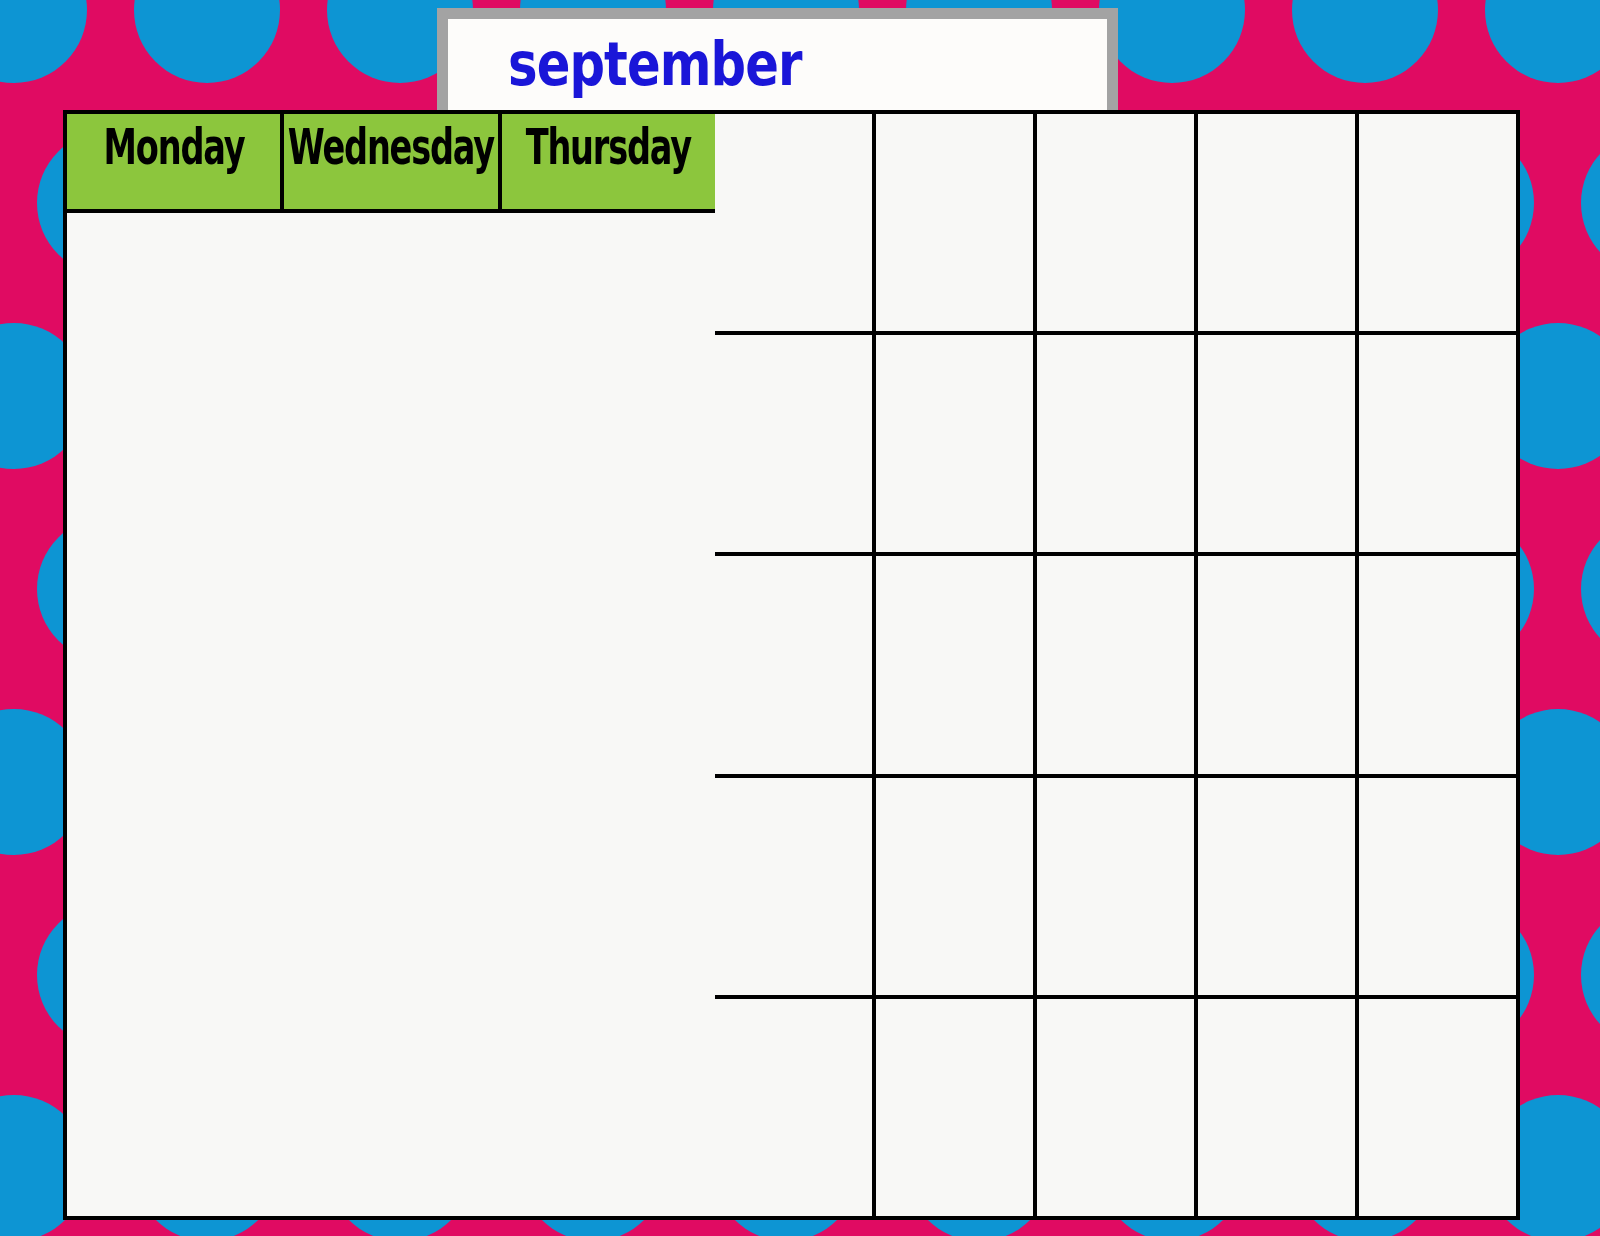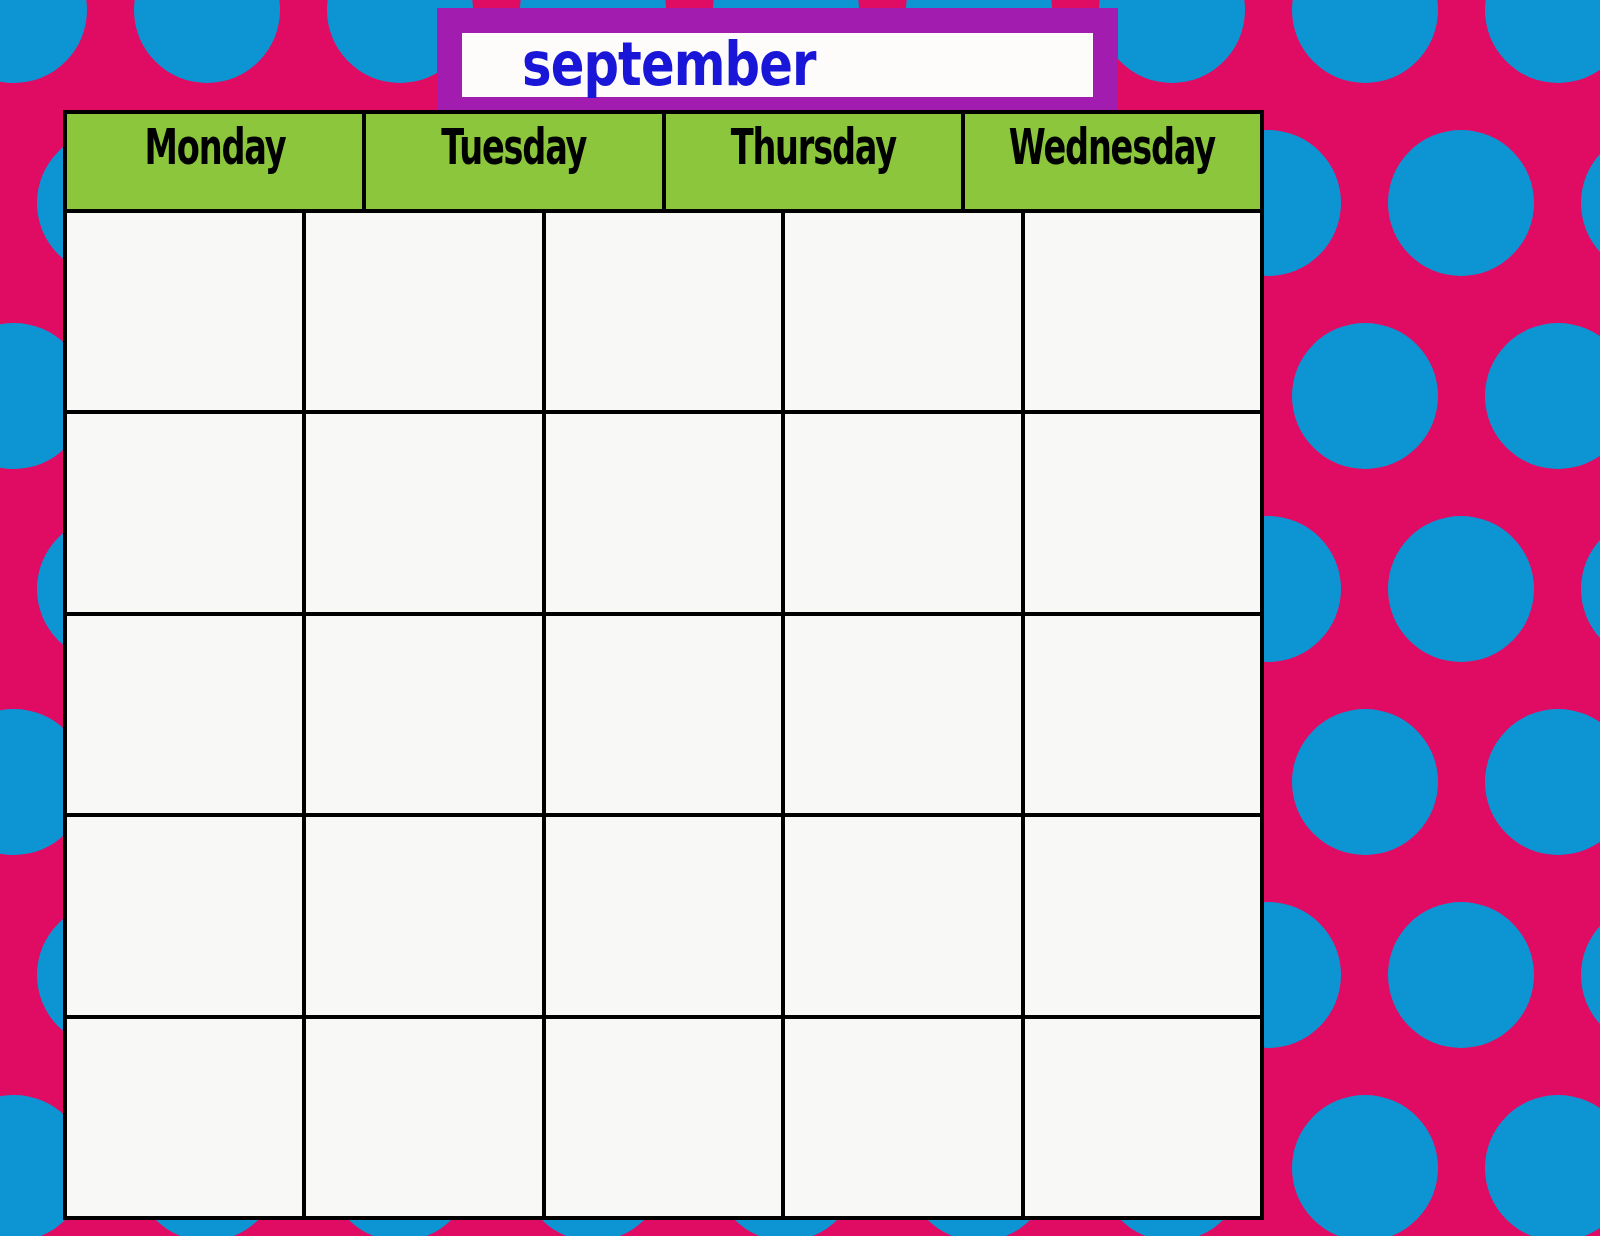--- a/index.html
+++ b/index.html
@@ -35,22 +35,22 @@
     background: #0d95d3;
   }
 
   
   #title-plaque {
     position: absolute;
     left: 437px;
     top: 8px;
     width: 681px;
     height: 114px;
-    background: #a21caf;
-    padding: 25px;
+    background: #a3a3a3;
+    padding: 11px;
     box-sizing: border-box;
   }
 
   #title-plaque-inner {
     width: 100%;
     height: 100%;
     background: #fdfcfa;
     display: flex;
     align-items: center;
     box-sizing: border-box;
@@ -67,27 +67,27 @@
     transform: scaleX(0.92) scaleY(1.12);
     transform-origin: left center;
     white-space: nowrap;
   }
 
   
   #calendar {
     position: absolute;
     left: 63px;
     top: 110px;
-    width: 1201px;
+    width: 1457px;
     height: 1110px;
     border: 4px solid #000000;
     box-sizing: border-box;
     background: #f8f8f6;
     display: flex;
-    flex-direction: column;
+    flex-direction: row;
   }
 
   #calendar-header-row {
     display: flex;
     height: 99px;
     flex: 0 0 99px;
     border-bottom: 4px solid #000000;
     box-sizing: border-box;
   }
 
@@ -226,28 +226,25 @@
     </div>
   </div>
 
   <div id="calendar">
 
     <div id="calendar-header-row">
         <div class="header-cell">
           <span class="day-label">Monday</span>
         </div>
         <div class="header-cell">
-          <span class="day-label">Tuesday</span>
+          <span class="day-label">Wednesday</span>
         </div>
         <div class="header-cell">
           <span class="day-label">Thursday</span>
         </div>
-        <div class="header-cell">
-          <span class="day-label">Wednesday</span>
-        </div>
       </div>
 
     <div id="calendar-body">
         <div class="week-row">
           <div class="day-cell"></div>
           <div class="day-cell"></div>
           <div class="day-cell"></div>
           <div class="day-cell"></div>
           <div class="day-cell"></div>
         </div>

